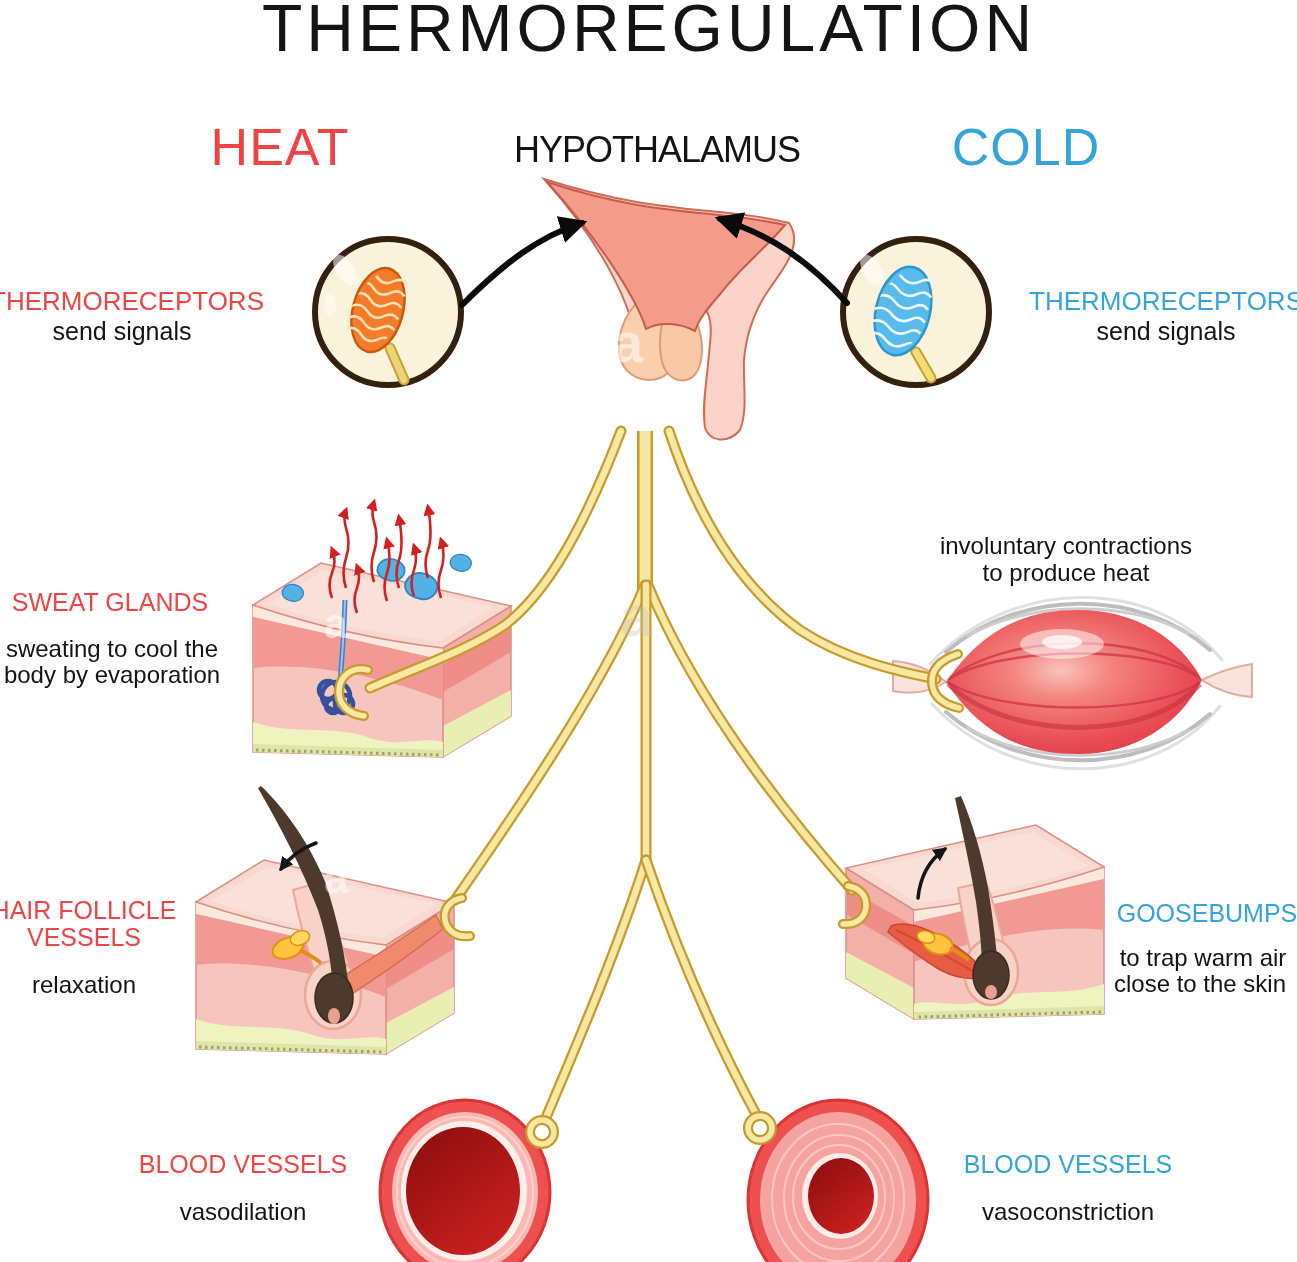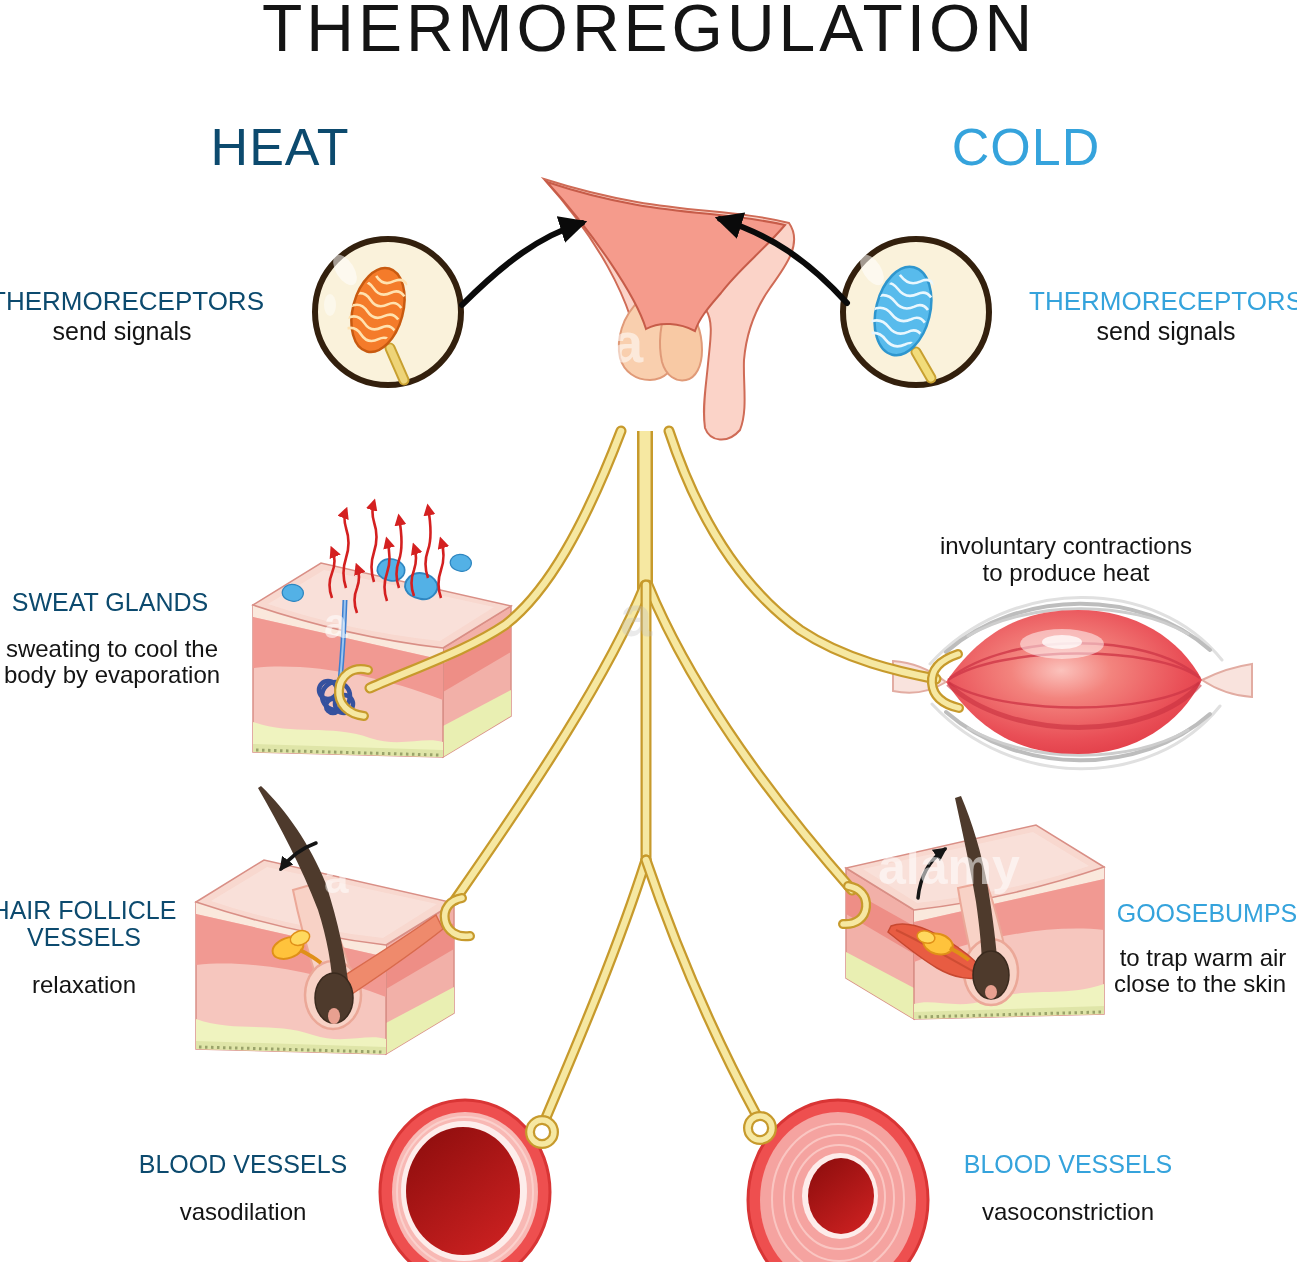--- a/index.html
+++ b/index.html
@@ -1,21 +1,21 @@
 <!DOCTYPE html>
 <html><head>
 <meta charset="utf-8">
 <style>
   html,body{margin:0;padding:0;background:#fff;}
   #diagram{position:relative;width:1297px;height:1262px;background:#ffffff;overflow:hidden;
            font-family:"Liberation Sans",sans-serif;}
   #art{position:absolute;left:0;top:0;}
   .lbl{position:absolute;transform:translateX(-50%);white-space:nowrap;text-align:center;
        font-family:"Liberation Sans",sans-serif;line-height:1.05;}
-  .pink{color:#0c4a6e;}
+  .pink{color:#ef4444;}
   .blue{color:#35A3DC;}
   .blk{color:#141414;}
   .title{font-size:66px;letter-spacing:4px;color:#141414;}
   .side-big{font-size:52px;letter-spacing:1px;}
   .hypo{font-size:36px;letter-spacing:-1px;color:#141414;}
   .h26{font-size:26px;}
   .t25{font-size:25px;}
   .t24{font-size:24px;margin-top:19px;}
   .snsbox{position:absolute;left:518px;top:377px;width:254px;height:54px;background:#A5281B;
           display:flex;align-items:center;justify-content:center;color:#fff;font-size:27px;}
@@ -293,27 +293,27 @@
 
     <circle cx="542" cy="1132" r="12" class="claw-out"></circle>
     <circle cx="542" cy="1132" r="12" class="claw-in"></circle>
     <circle cx="760" cy="1128" r="12" class="claw-out"></circle>
     <circle cx="760" cy="1128" r="12" class="claw-in"></circle>
   </g>
 </svg>
 
 <div class="wm" style="left:612px;top:310px;font-size:56px;color:rgba(255,255,255,0.55);">a</div>
 <div class="wm" style="left:620px;top:582px;font-size:58px;color:rgba(190,190,190,0.32);">a</div>
-<div class="wm" style="left:878px;top:838px;font-size:50px;color:rgba(255,255,255,0.55);">alamy</div>
 <div class="wm" style="left:324px;top:853px;font-size:44px;color:rgba(255,255,255,0.5);">a</div>
 <div class="wm" style="left:324px;top:600px;font-size:42px;color:rgba(255,255,255,0.55);">a</div>
 
 <div class="lbl title" style="left:649px;top:-6px;">THERMOREGULATION</div>
 
 <div class="lbl side-big pink" style="left:280px;top:120px;">HEAT</div>
+<div class="lbl hypo" style="left:657px;top:131px;">HYPOTHALAMUS</div>
 <div class="lbl side-big blue" style="left:1026px;top:120px;">COLD</div>
 
 <div class="lbl h26 pink" style="left:127px;top:288px;">THERMORECEPTORS</div>
 <div class="lbl t25 blk" style="left:122px;top:318px;">send signals</div>
 
 <div class="lbl h26 blue" style="left:1166px;top:288px;">THERMORECEPTORS</div>
 <div class="lbl t25 blk" style="left:1166px;top:318px;">send signals</div>
 
 
 <div class="lbl t25 pink" style="left:110px;top:589px;">SWEAT GLANDS</div>

